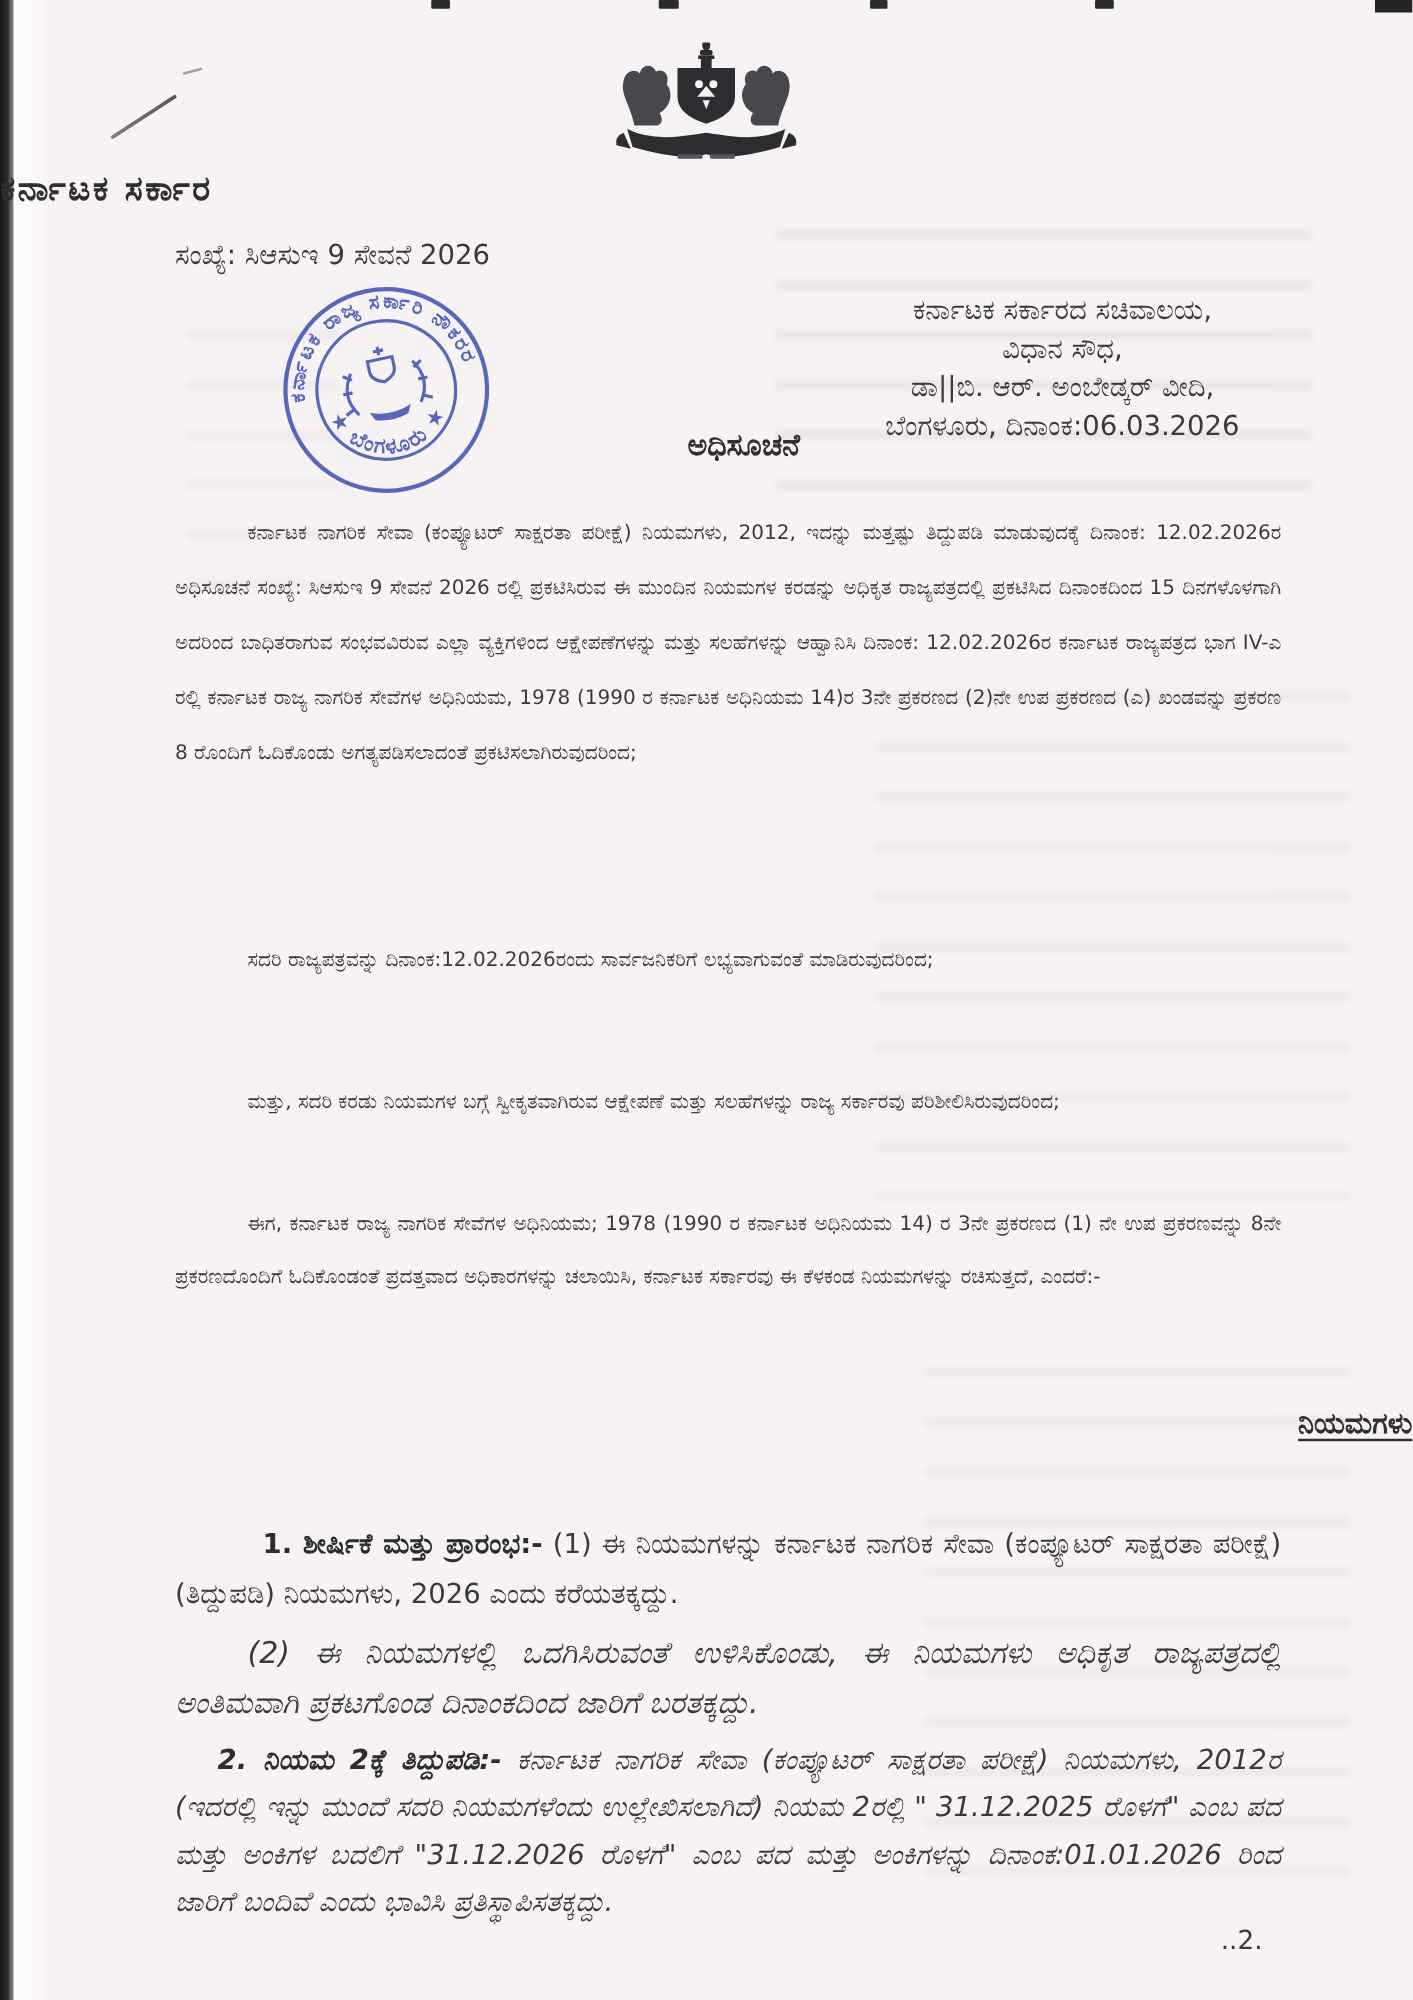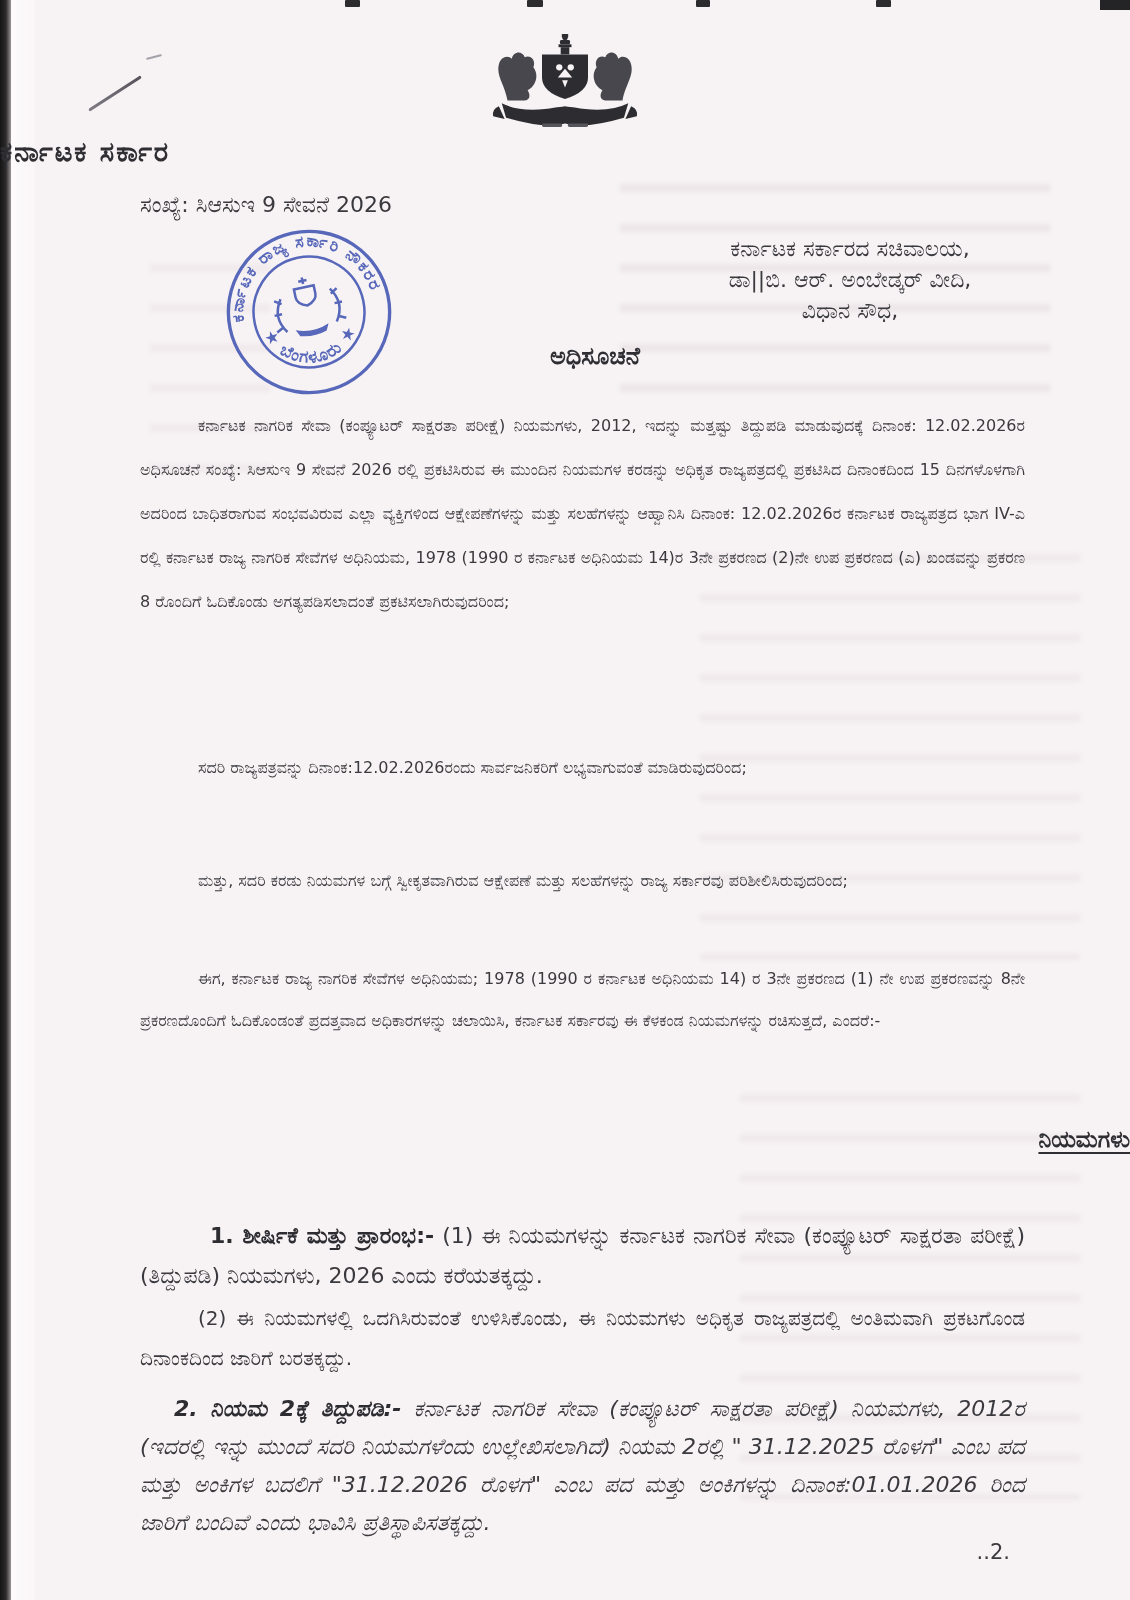--- a/index.html
+++ b/index.html
@@ -51,21 +51,21 @@
     font-size:16px;line-height:44px;}
   .para .lead{font-weight:bold;color:#2c2c31;}
   #para1{top:388px;text-indent:58px;}
   #para2{top:730px;text-indent:58px;}
   #para3{top:843px;text-indent:58px;}
   #para4{top:942px;text-indent:58px;line-height:42px;}
   .rules-heading{position:absolute;left:60px;top:1126px;width:1070px;text-align:right;
     font-size:23px;font-weight:bold;color:#2e2e33;}
   .rules-heading span{text-decoration:underline;text-underline-offset:5px;}
   #rule1{top:1180px;text-indent:70px;line-height:40px;font-size:22px;margin-top:36px;}
-  #rule1s2{top:1278px;text-indent:58px;line-height:40px;font-size:20px;}
+  #rule1s2{top:1278px;text-indent:58px;line-height:40px;font-size:24px;font-style:italic;}
   #rule2{top:1368px;text-indent:34px;line-height:38px;font-size:22px;font-style:italic;}
   .page-num{position:absolute;left:140px;top:1540px;width:870px;text-align:right;
     font-size:21px;color:#3a3a3e;}
 </style>
 </head>
 <body>
 
 <div class="edge-dark"></div>
 <div class="edge-light"></div>
 <div class="top-dash" style="left:345px;width:15px;"></div>
@@ -112,22 +112,23 @@
     </g>
   </svg>
 </div>
 
 <div class="org-title">ಕರ್ನಾಟಕ ಸರ್ಕಾರ</div>
 
 <div class="ref-no">ಸಂಖ್ಯೆ: ಸಿಆಸುಇ 9 ಸೇವನೆ 2026</div>
 
 <div class="address">
   <div>ಕರ್ನಾಟಕ ಸರ್ಕಾರದ ಸಚಿವಾಲಯ,</div>
+  <div>ವಿಧಾನ ಸೌಧ,</div>
   <div>ಡಾ||ಬಿ. ಆರ್. ಅಂಬೇಡ್ಕರ್ ವೀದಿ,</div>
-  <div>ವಿಧಾನ ಸೌಧ,</div>
+  <div>ಬೆಂಗಳೂರು, ದಿನಾಂಕ:06.03.2026</div>
 </div>
 
 <div class="seal">
   <svg width="168" height="168" viewBox="0 0 200 200">
     <defs>
       <path id="sealTopArc" d="M 22,100 A 78,78 0 1 1 178,100"></path>
       <path id="sealBottomArc" d="M 40,100 A 60,60 0 0 0 160,100"></path>
     </defs>
     <g stroke="#4a5cb5" fill="none">
       <circle cx="100" cy="100" r="96" stroke-width="4"></circle>

